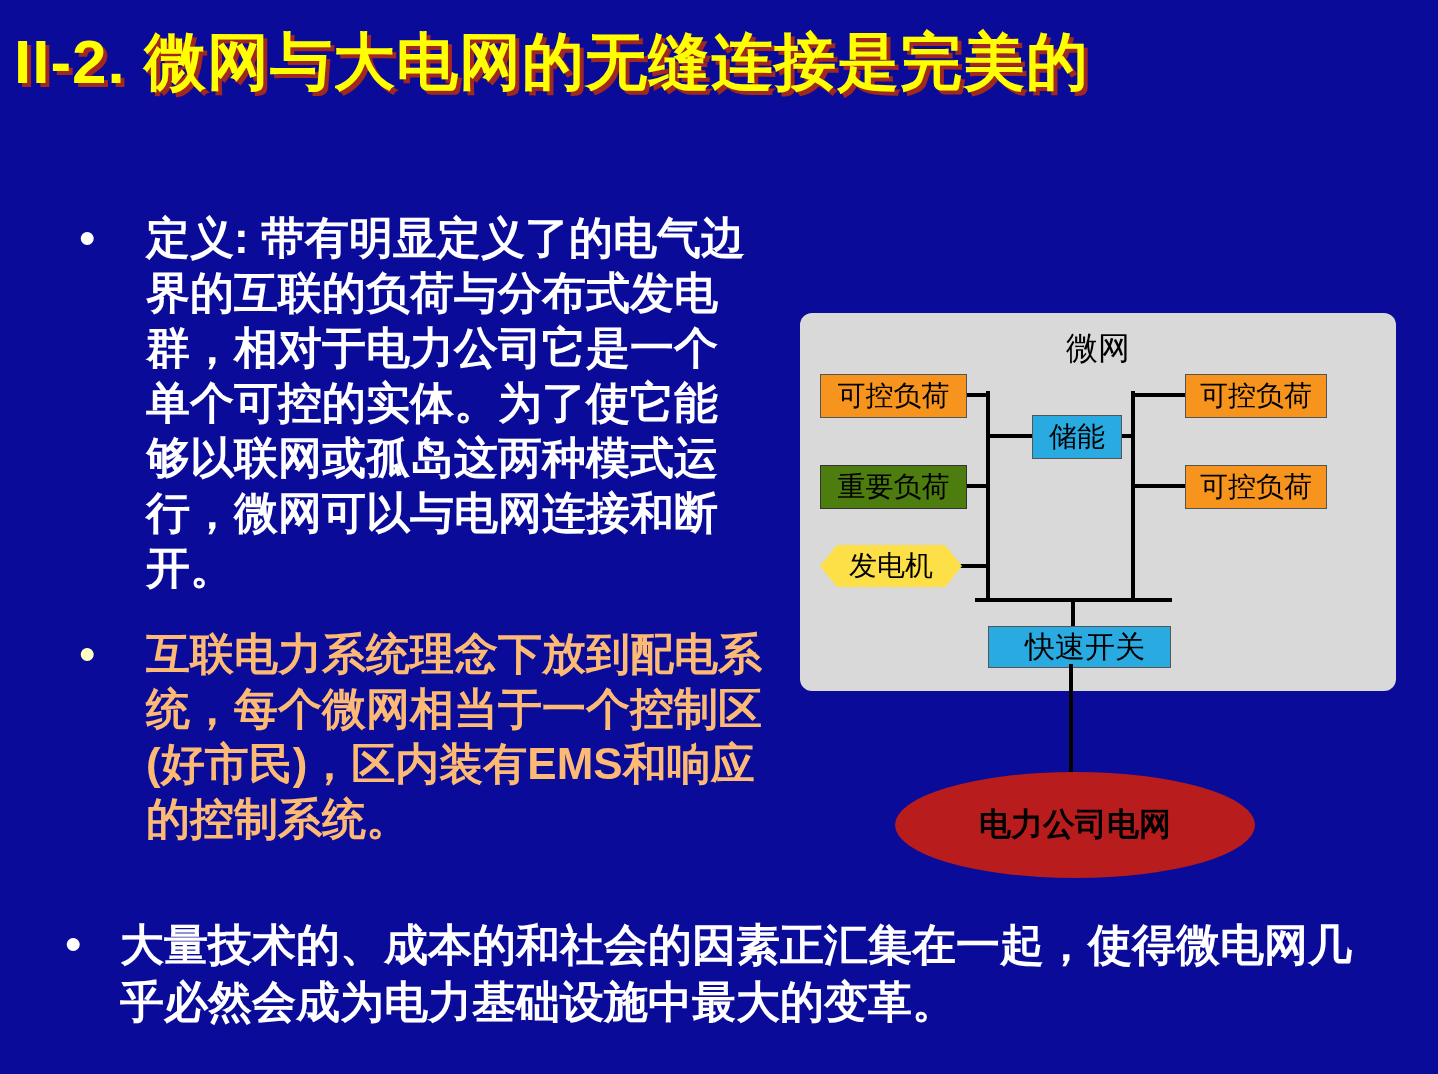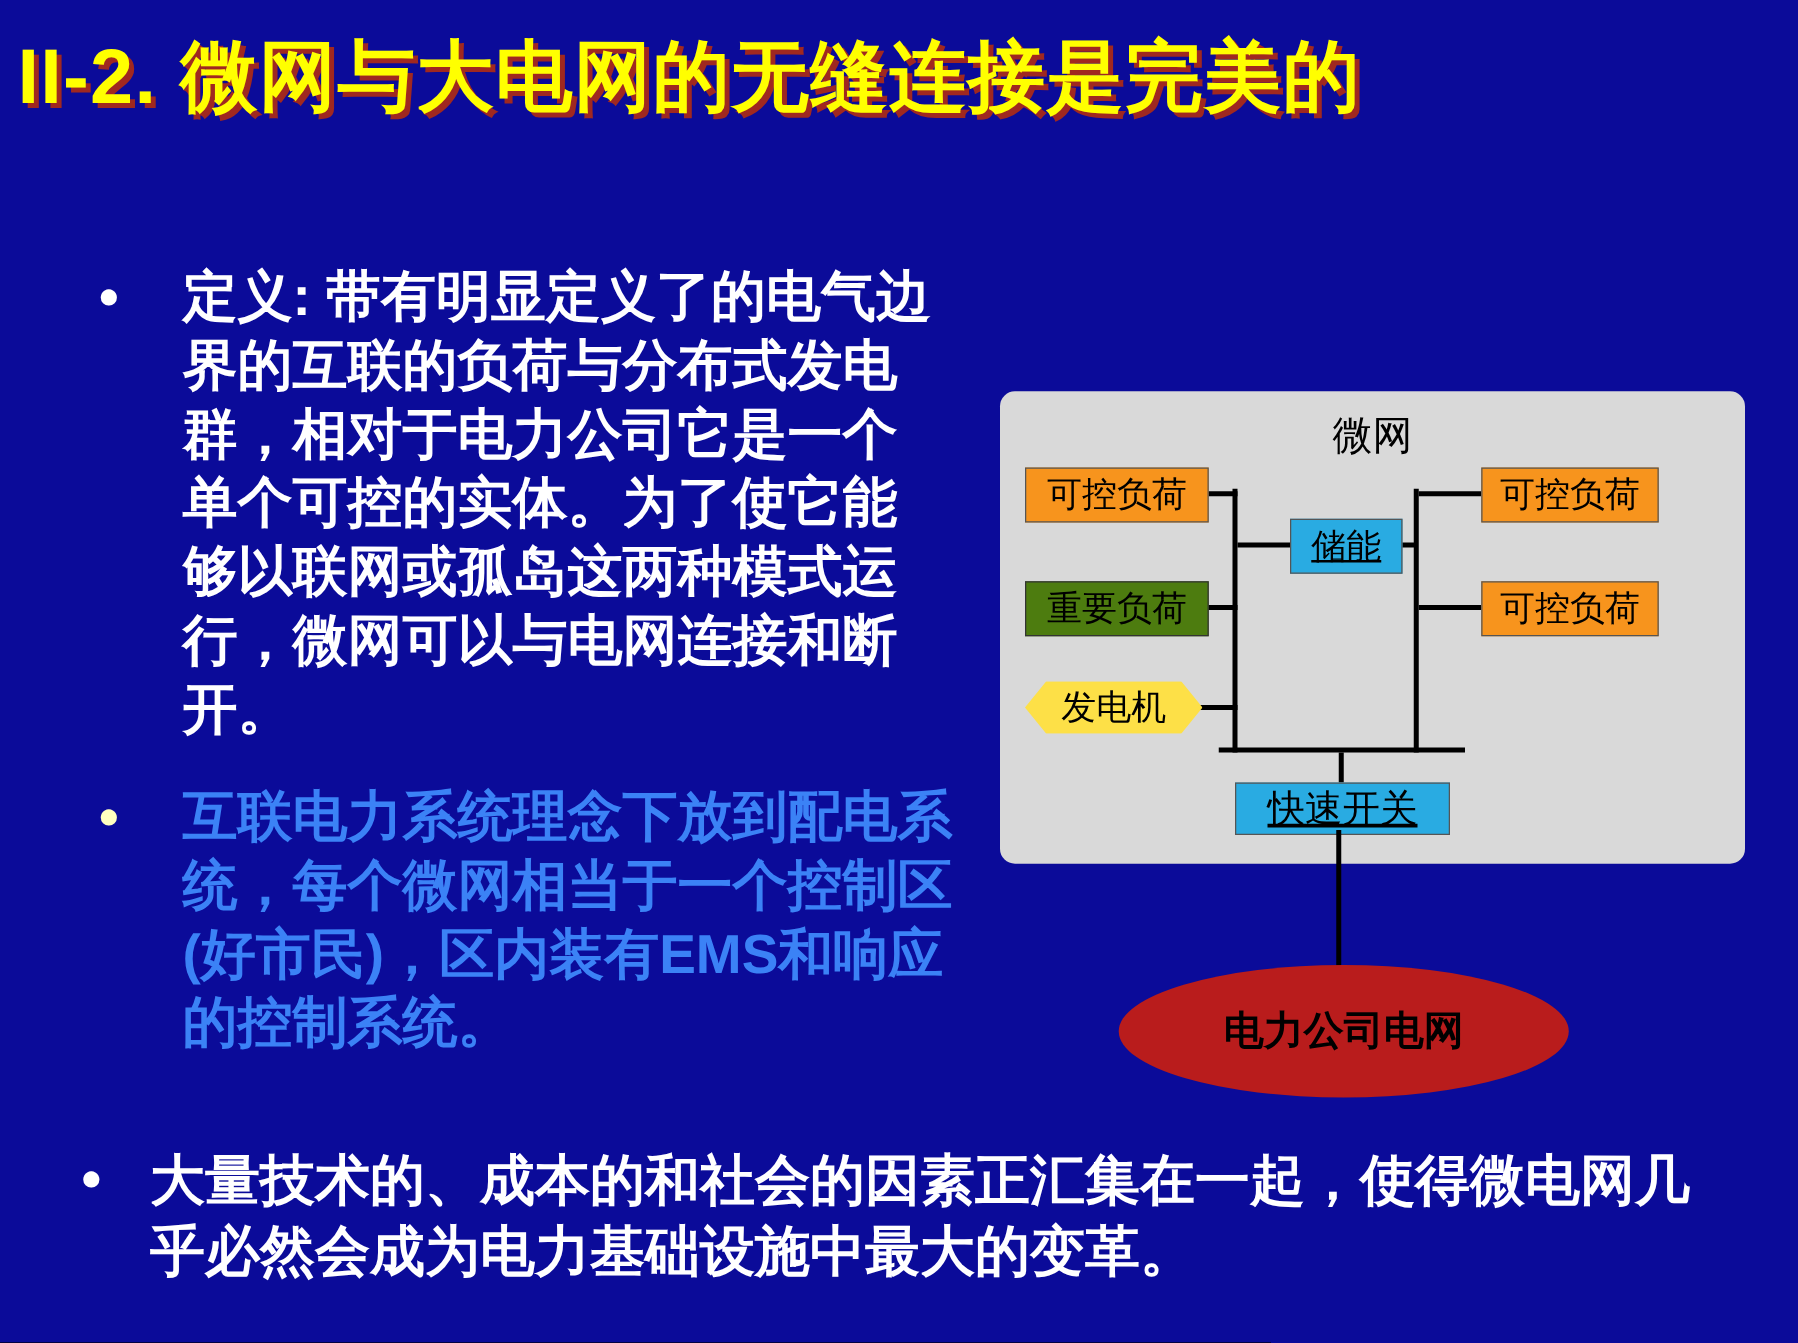--- a/index.html
+++ b/index.html
@@ -21,55 +21,55 @@
 
   
   .bullet { position:absolute; display:flex; }
   .bullet .marker { width:68px; flex:0 0 68px; font-size:30px; padding-top:10px; }
   .bullet .btext  { font-weight:bold; font-size:44px; line-height:55px; }
   .b1 { left:78px; top:210px; }
   .b1 .marker { color:#ffffff; }
   .b1 .btext  { color:#ffffff; width:610px; }
   .b2 { left:78px; top:626px; }
   .b2 .marker { color:#ffffc0; }
-  .b2 .btext  { color:#3b82f6; width:620px; }
+  .b2 .btext  { color:#fdba74; width:620px; }
   .b3 { left:64px; top:916px; }
   .b3 .marker { color:#ffffff; width:56px; flex:0 0 56px; }
   .b3 .btext  { color:#ffffff; width:1250px; line-height:57px; }
 
   
   .panel {
     position:absolute; left:800px; top:313px; width:596px; height:378px;
     background:#d9d9d9; border-radius:12px;
   }
   .panel-title {
     position:absolute; left:0; top:14px; width:100%;
     text-align:center; font-size:32px; color:#000;
   }
   .node {
     position:absolute; display:flex; align-items:center; justify-content:center;
     font-size:28px; color:#000; text-align:center;
   }
   .orange { background:#f7941d; border:1px solid #555; }
   .redbox { background:#4d7c0f; border:1px solid #333; }
-  .bluebox { background:#29abe2; border:1px solid #555;text-decoration:underline; }
+  .bluebox { background:#29abe2; border:1px solid #555; }
   .hexagon {
     background:#fde047;
     clip-path:polygon(12% 0%, 88% 0%, 100% 50%, 88% 100%, 12% 100%, 0% 50%);
   }
   .wire { position:absolute; background:#000; }
 
   
   .n-load-lt { left:20px;  top:61px;  width:145px; height:42px; }
   .n-import  { left:20px;  top:152px; width:145px; height:42px; }
   .n-gen     { left:20px;  top:232px; width:142px; height:42px; }
   .n-store   { left:232px; top:102px; width:88px;  height:42px; }
   .n-load-rt { left:385px; top:61px;  width:140px; height:42px; }
   .n-load-rb { left:385px; top:152px; width:140px; height:42px; }
-  .n-switch  { left:188px; top:313px; width:170px; height:40px; font-size:30px; }
+  .n-switch  { left:188px; top:313px; width:170px; height:40px; font-size:30px;padding-left:11px; }
 
   
   .w-bus-l   { left:186px; top:78px;  width:4px;   height:211px; }
   .w-bus-r   { left:331px; top:78px;  width:4px;   height:211px; }
   .w-lt      { left:165px; top:80px;  width:25px;  height:4px; }
   .w-store-l { left:190px; top:121px; width:42px;  height:4px; }
   .w-store-r { left:320px; top:121px; width:13px;  height:4px; }
   .w-imp     { left:165px; top:171px; width:25px;  height:4px; }
   .w-gen     { left:158px; top:251px; width:32px;  height:4px; }
   .w-rt      { left:335px; top:80px;  width:50px;  height:4px; }

